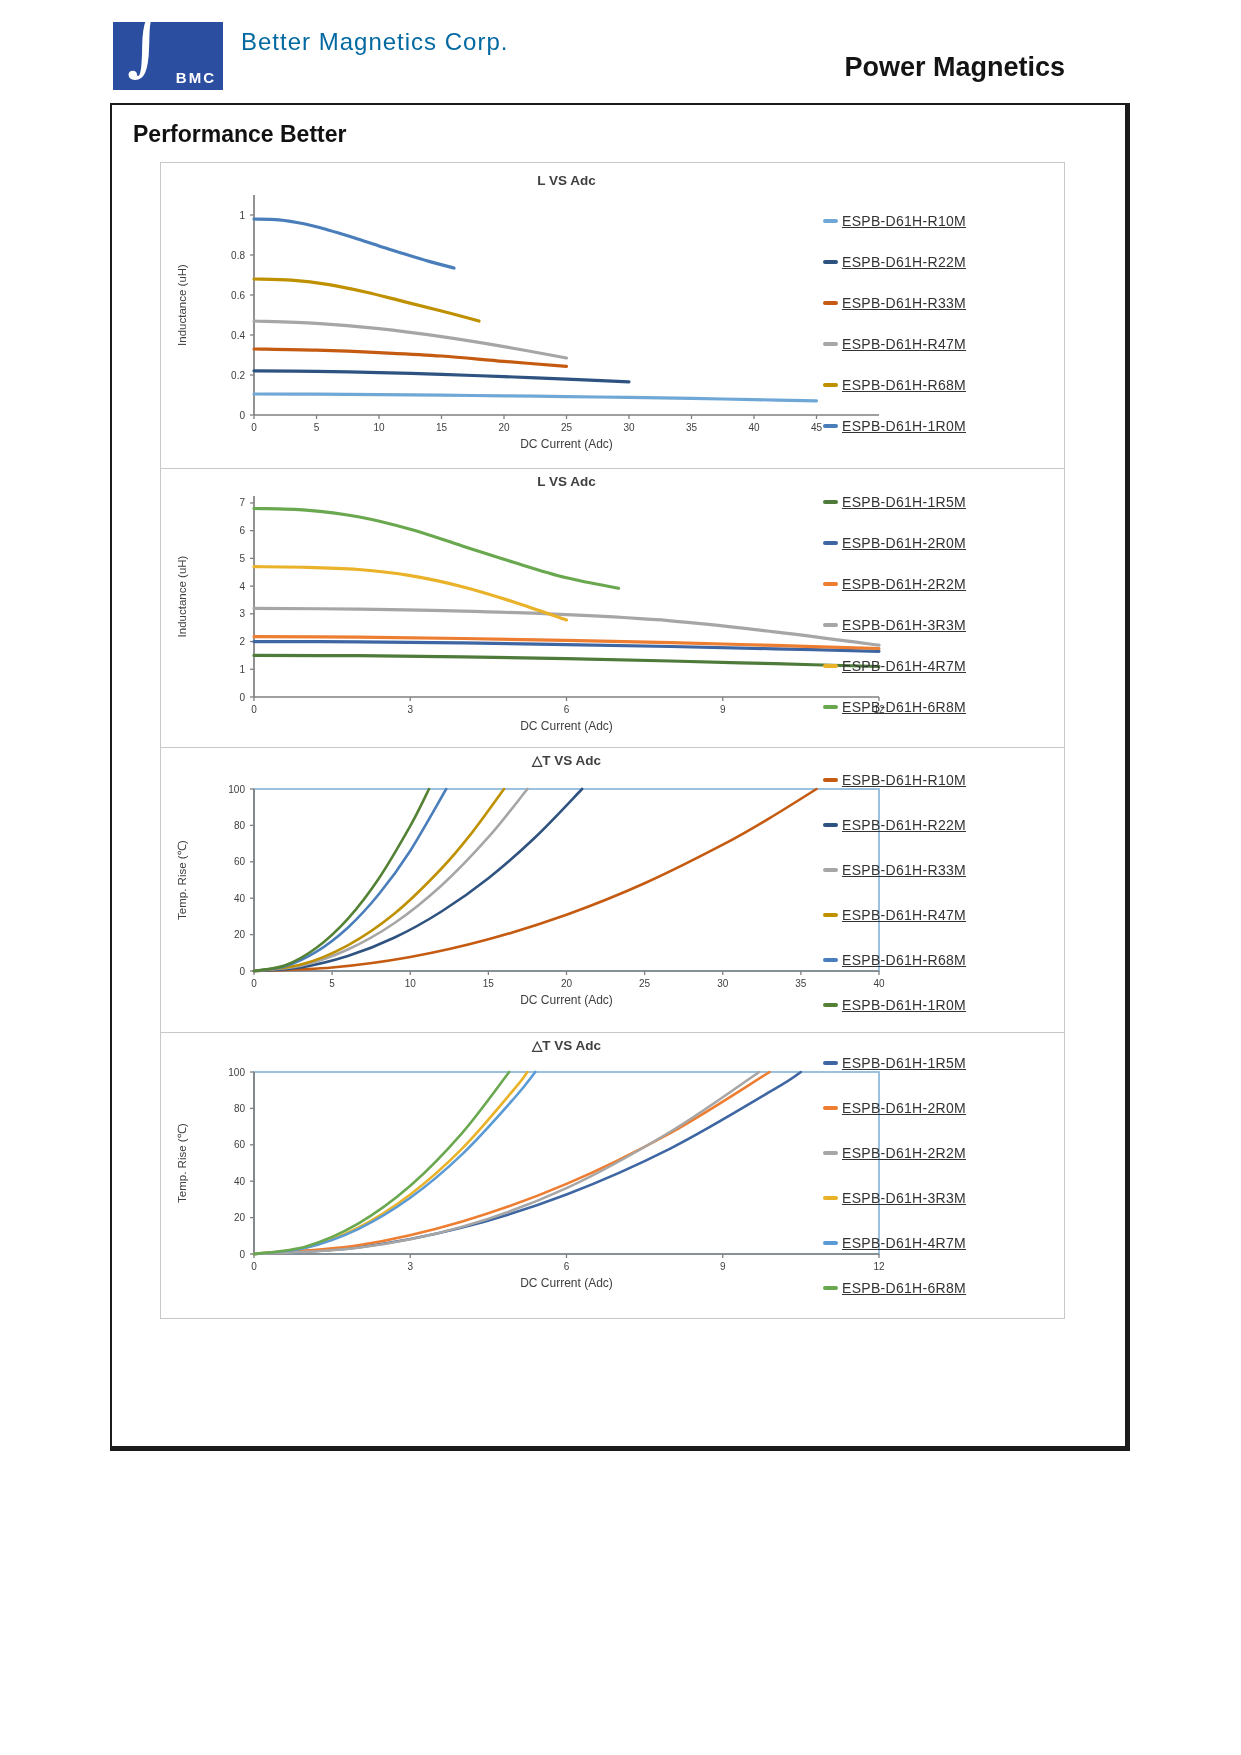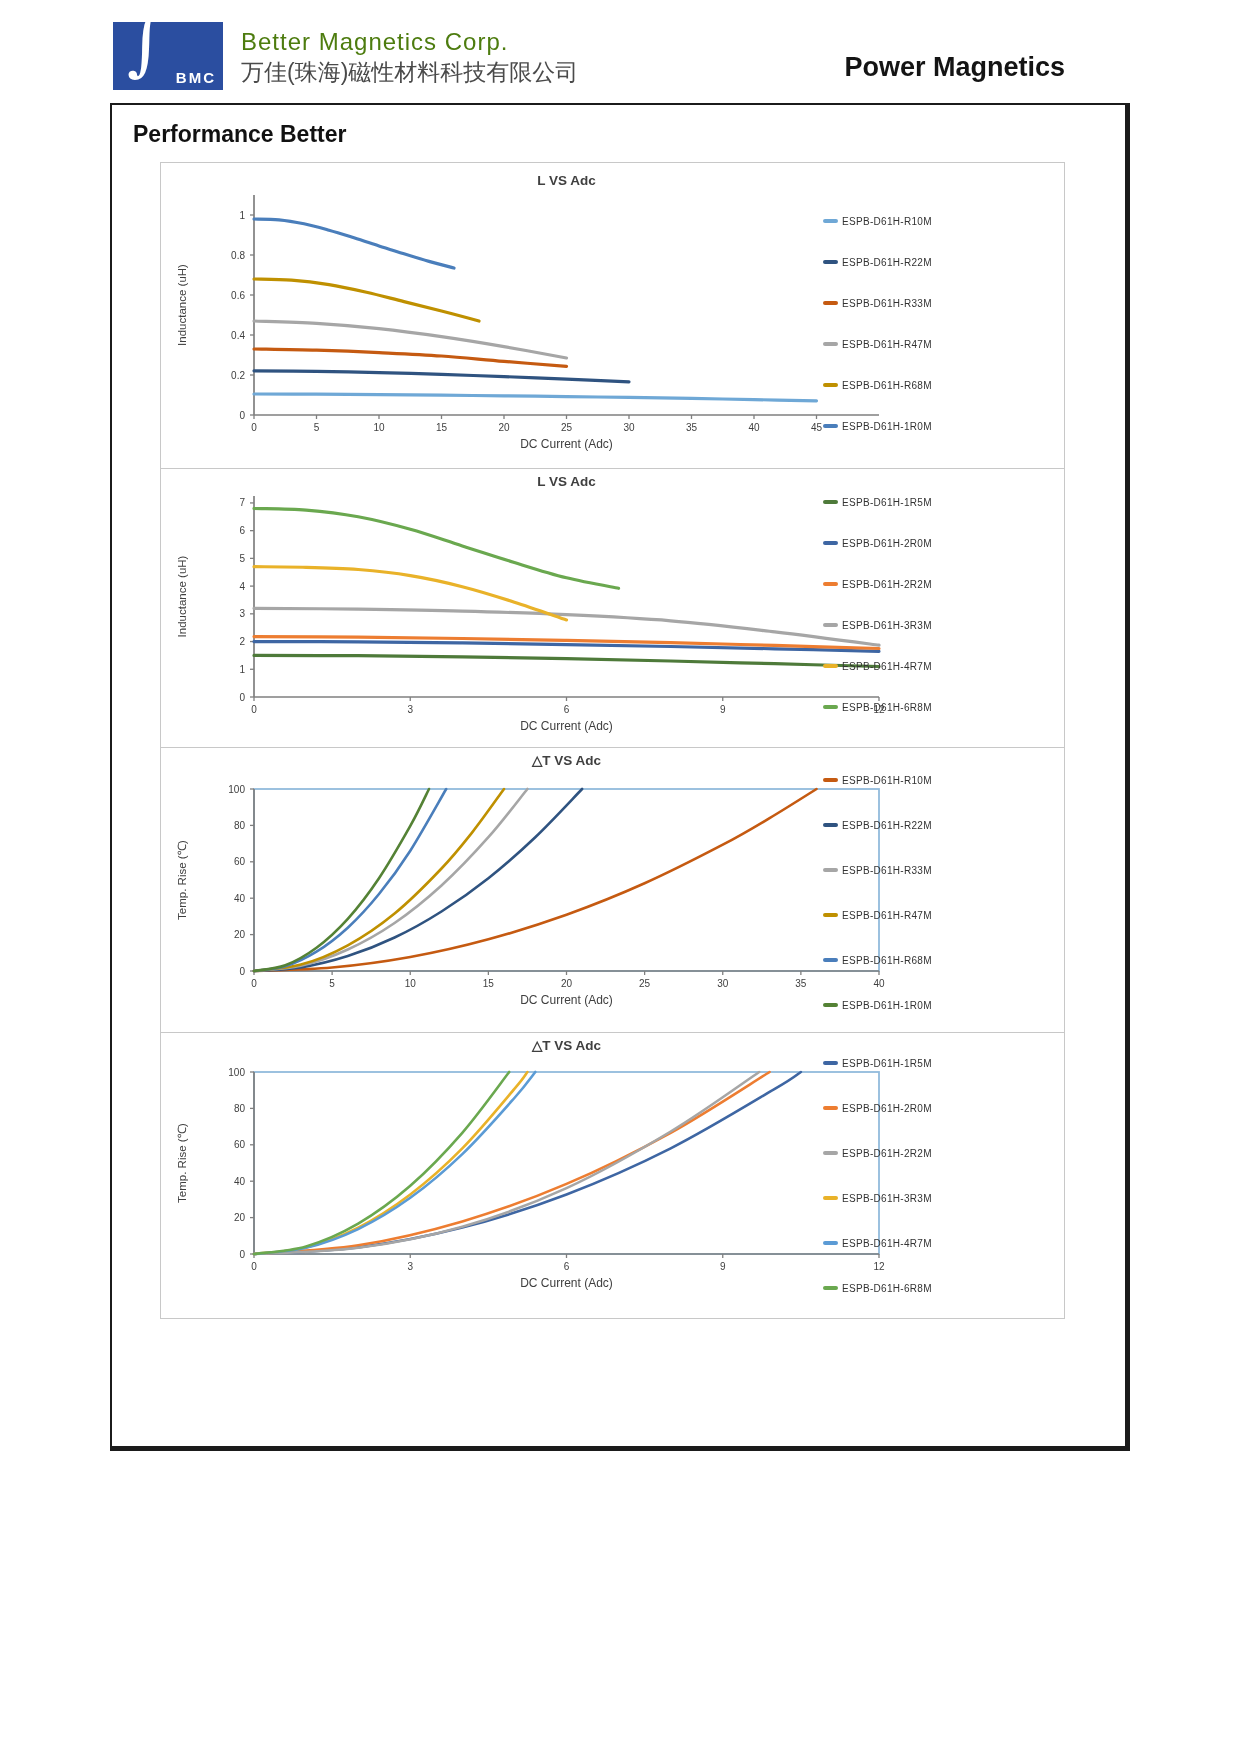--- a/index.html
+++ b/index.html
@@ -4,50 +4,49 @@
 <style>
   html,body{margin:0;padding:0;background:#fff;}
   .page{position:relative;width:1241px;height:1755px;background:#ffffff;overflow:hidden;
         font-family:"Liberation Sans",sans-serif;}
   
   .logo{position:absolute;left:113px;top:22px;width:110px;height:68px;background:#2b4ea0;}
   .logo-integral{position:absolute;left:14px;top:-16px;color:#fff;
         font-family:"DejaVu Serif",serif;font-style:italic;font-size:72px;line-height:1;}
   .logo-bmc{position:absolute;right:7px;bottom:4px;color:#fff;font-weight:bold;
         font-size:15px;letter-spacing:2px;}
-  .company-en{position:absolute;left:241px;top:28px;font-size:24px;color:#4d7c0f;letter-spacing:1px;}
+  .company-en{position:absolute;left:241px;top:28px;font-size:24px;color:#0369a1;letter-spacing:1px;}
   .company-cn{position:absolute;left:241px;top:57px;font-size:23px;color:#4a4a4a;}
   .product-title{position:absolute;left:800px;top:52px;width:265px;text-align:right;
         font-size:27px;color:#141414;font-weight:600;}
   
   .content-box{position:absolute;left:110px;top:103px;width:1020px;height:1348px;
         border:2px solid #1b1b1b;border-right-width:5px;border-bottom-width:5px;
         box-sizing:border-box;background:#fff;}
   .section-title{position:absolute;left:21px;top:-4px;font-size:23px;font-weight:bold;
         color:#111;margin:20px 0 0 0;}
   
   .charts{position:absolute;left:48px;top:57px;width:905px;}
   .chart-row{position:relative;width:905px;border:1px solid #c8c8c8;box-sizing:border-box;
         background:#fff;}
   .chart-row + .chart-row{margin-top:-1px;}
   .chart-row svg{position:absolute;left:0;top:0;}
   .lg-item{position:absolute;display:flex;align-items:center;gap:4px;height:12px;}
   .lg-marker{display:inline-block;width:15px;height:4px;border-radius:2px;flex:0 0 15px;}
-  .lg-label{font-size:10px;color:#333;white-space:nowrap;letter-spacing:0.3px;}
+  .lg-label{font-size:14px;color:#333;white-space:nowrap;letter-spacing:0.3px;text-decoration:underline;}
 </style>
 </head>
 <body>
 
 <div class="page">
   <div class="logo">
     <span class="logo-integral">∫</span>
     <span class="logo-bmc">BMC</span>
   </div>
   <div class="company-en">Better Magnetics Corp.</div>
-  <div class="company-cn">万佳(珠海)磁性材料科技有限公司</div>
   <div class="product-title">Power Magnetics</div>
 
   <div class="content-box">
     <h2 class="section-title">Performance Better</h2>
     <div class="charts" id="charts">
         <div class="chart-row" style="height: 307px;">
           <svg width="903" height="305" viewBox="0 0 903 305">
             <line x1="93" y1="32" x2="93" y2="252" stroke="#7f7f7f" stroke-width="1.7"></line>
             <line x1="93" y1="252" x2="718" y2="252" stroke="#7f7f7f" stroke-width="1.7"></line>
             <line x1="89" y1="252" x2="93" y2="252" stroke="#7f7f7f" stroke-width="1.3"></line>

